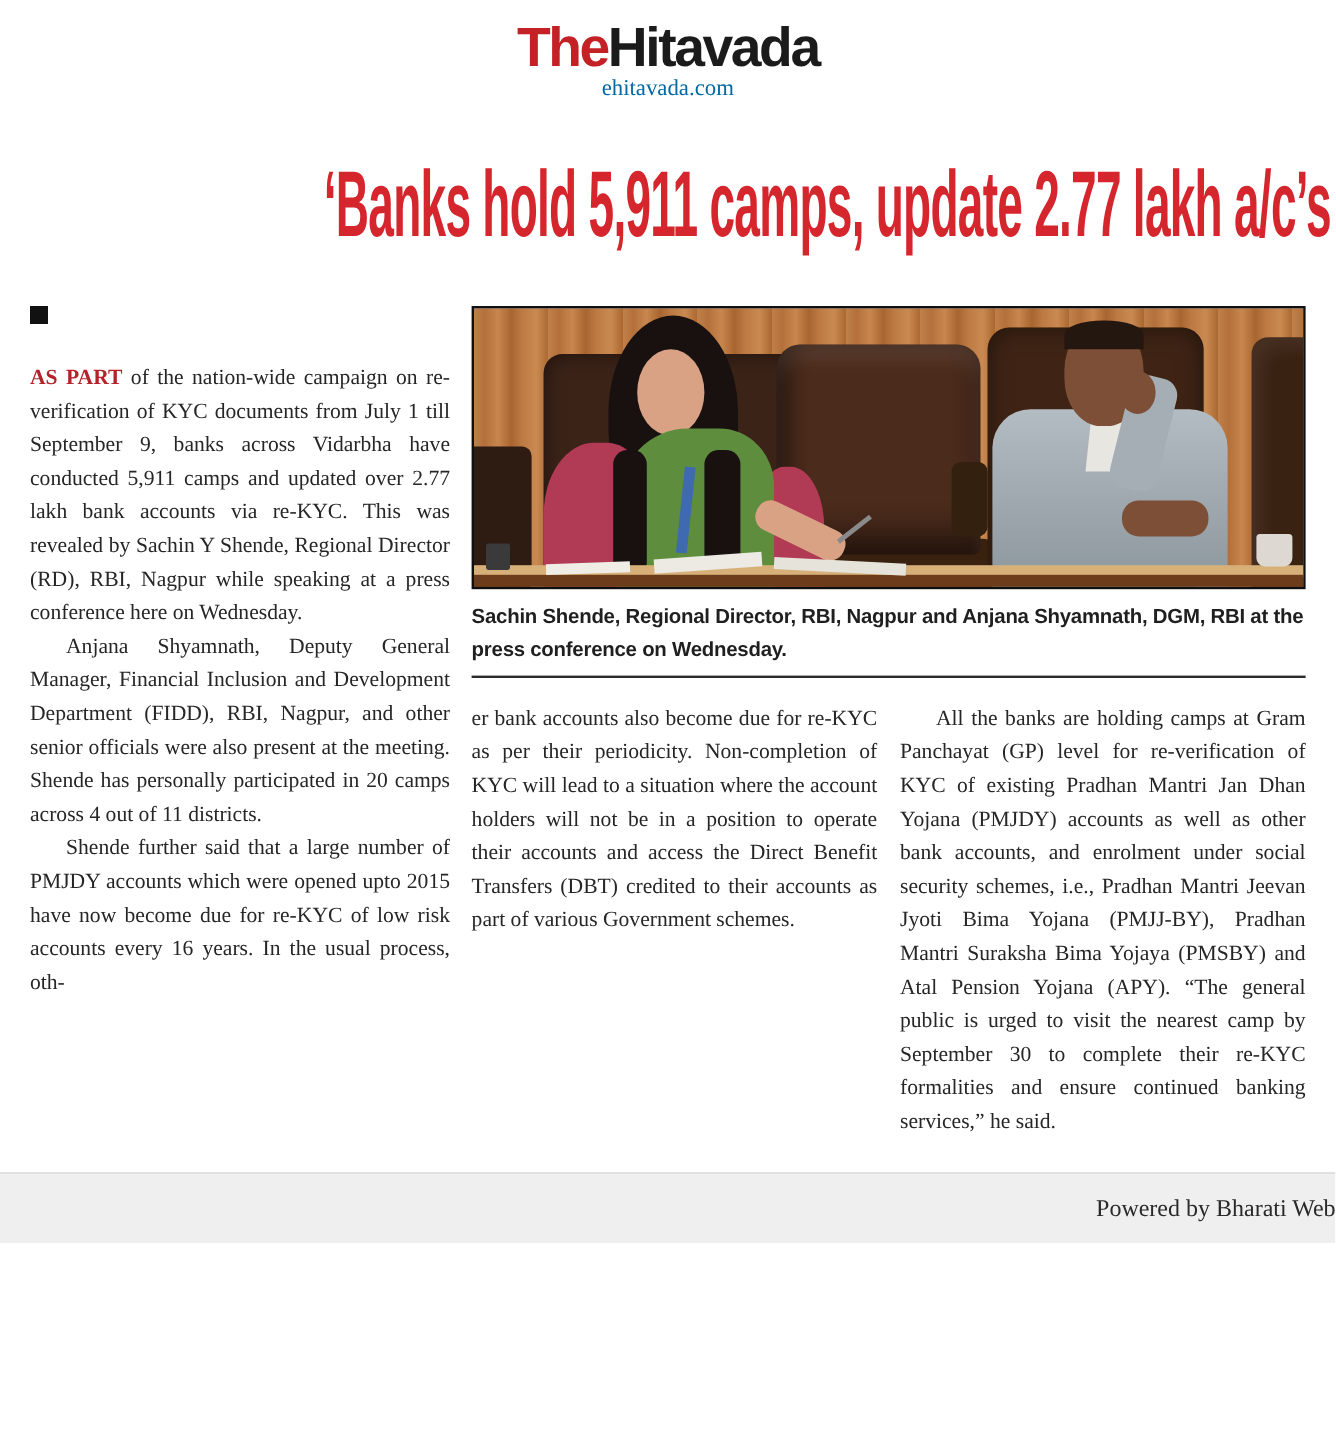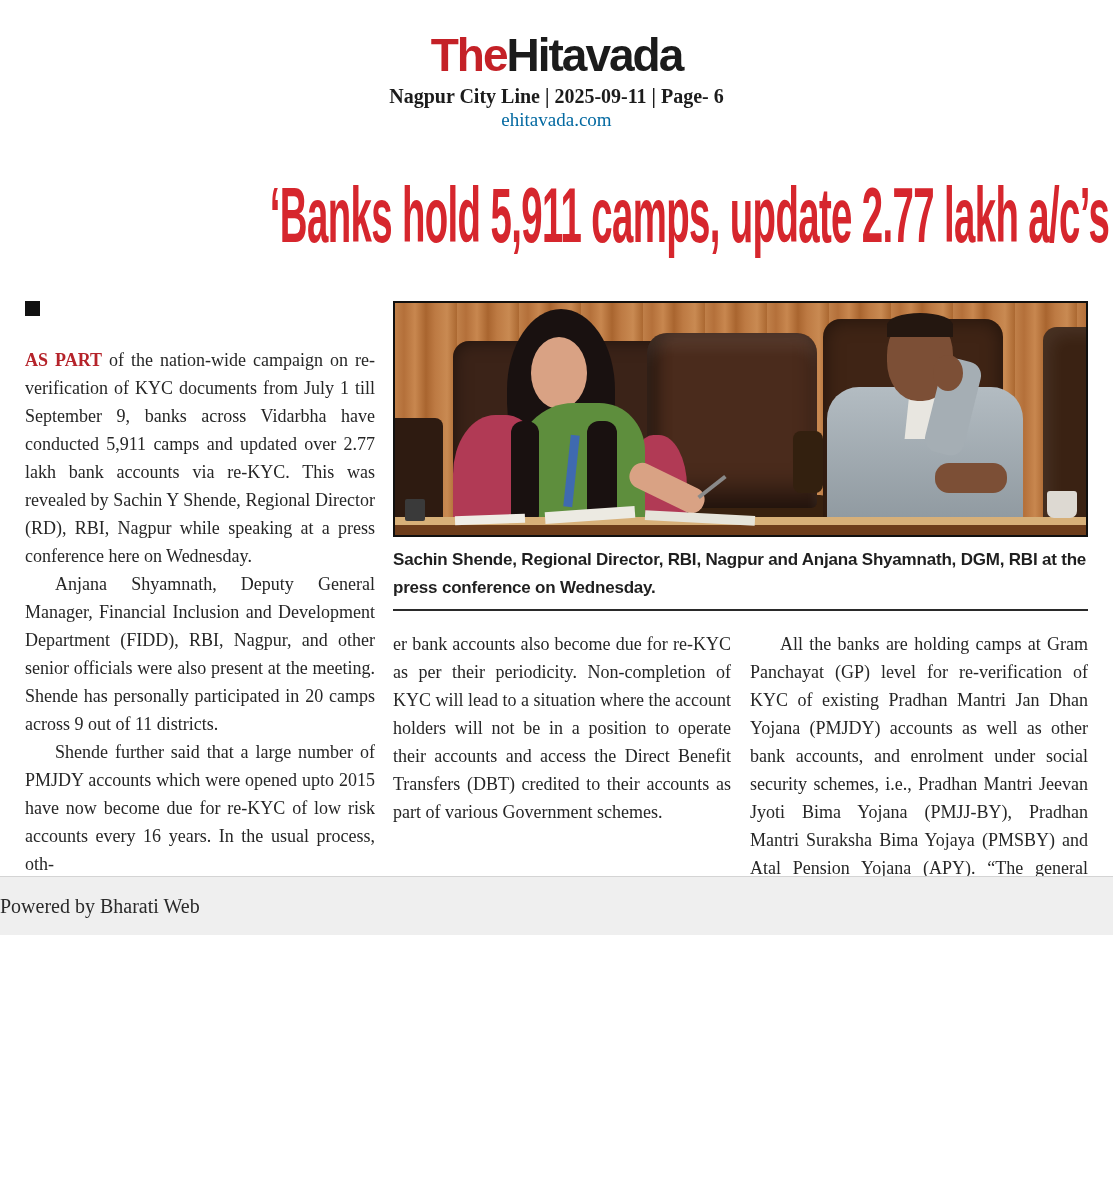--- a/index.html
+++ b/index.html
@@ -1,21 +1,21 @@
 <!DOCTYPE html>
 <html style="--logo-red: #c42127; --headline-red: #d6262d; --lead-red: #b5232a; --footer-bg: #efefef;"><head>
 <meta charset="utf-8">
 <style>
   * { margin: 0; padding: 0; box-sizing: border-box; }
   html, body { background: #ffffff; }
   .page {
     position: relative;
     width: 1113px;
-    height: 919px;
-    margin: 16px auto;
+    height: 1036px;
+    margin: 0 auto;
     background: #ffffff;
     font-family: "Liberation Serif", serif;
     color: #222;
     overflow: hidden;
   }
   
   .masthead { text-align: center; padding-top: 16px; }
   .logo {
     font-family: "Liberation Sans", sans-serif;
     font-weight: 800;
@@ -161,51 +161,50 @@
   
   .footer {
     position: absolute;
     left: 0; bottom: 0;
     width: 100%;
     height: 59px;
     background: var(--footer-bg, #efefef);
     border-top: 1px solid #d4d4d4;
     display: flex;
     align-items: center;
-    justify-content: flex-start;
+    justify-content: flex-end;
     font-family: "Liberation Serif", serif;
     font-size: 20px;
     color: #2a2a2a;
   }
 </style>
 </head>
 <body>
 
 <div class="page">
 
   <header class="masthead">
     <div class="logo">
       <span class="logo-the">The</span><span class="logo-rest">Hitavada</span>
     </div>
-    <div class="edition">Nagpur City Line  |  2025-09-11  |  Page- 6</div>
     <div class="website">ehitavada.com</div>
   </header>
 
   <div class="headline-wrap">
     <h1 class="headline">‘Banks hold 5,911 camps, update 2.77 lakh a/c’s in Vid’</h1>
   </div>
 
   <div class="content">
 
     <div class="col1">
       <div class="byline">
         <span class="byline-square"></span>
       </div>
       <p class="para"><span class="leadin">AS PART</span><span> of the nation-wide campaign on re-verification of KYC documents from July 1 till September 9, banks across Vidarbha have conducted 5,911 camps and updated over 2.77 lakh bank accounts via re-KYC. This was revealed by Sachin Y Shende, Regional Director (RD), RBI, Nagpur while speaking at a press conference here on Wednesday.</span></p>
-      <p class="para indent">Anjana Shyamnath, Deputy General Manager, Financial Inclusion and Development Department (FIDD), RBI, Nagpur, and other senior officials were also present at the meeting. Shende has personally participated in 20 camps across 9 out of 11 districts.</p>
+      <p class="para indent">Anjana Shyamnath, Deputy General Manager, Financial Inclusion and Development Department (FIDD), RBI, Nagpur, and other senior officials were also present at the meeting. Shende has personally participated in 20 camps across 4 out of 11 districts.</p>
       <p class="para indent">Shende further said that a large number of PMJDY accounts which were opened upto 2015 have now become due for re-KYC of low risk accounts every 16 years. In the usual process, oth-</p>
     </div>
 
     <div class="right-area">
 
       <figure class="photo">
         <div class="chair-left-edge"></div>
         <div class="chair-woman"></div>
         <div class="chair-mid-seat"></div>
         <div class="chair-mid"></div>

